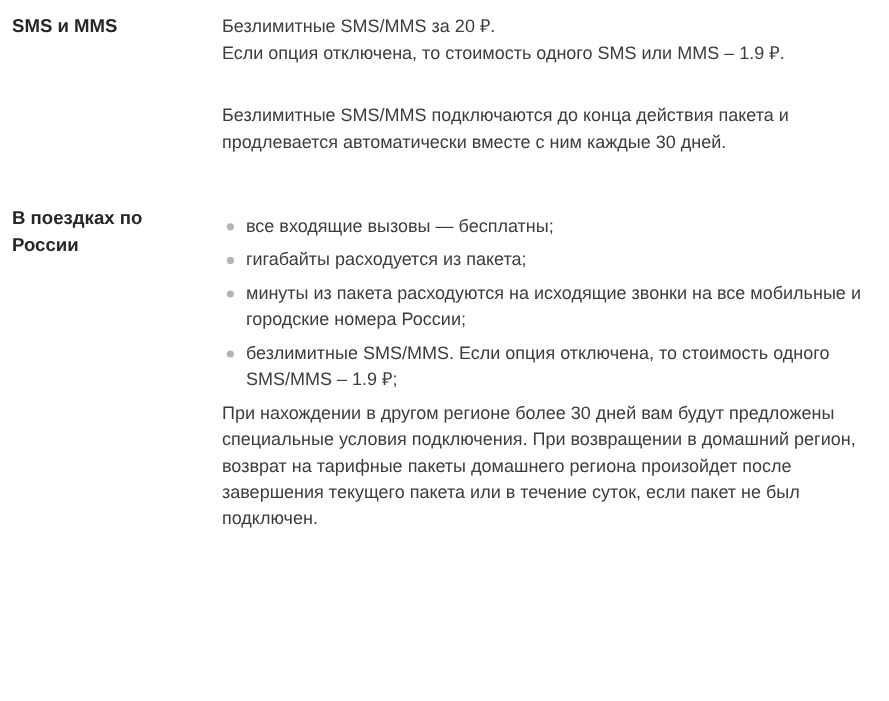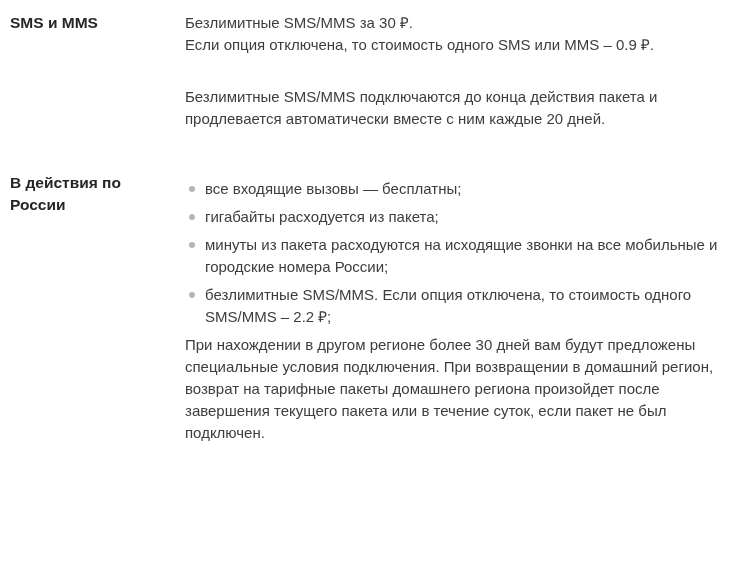--- a/index.html
+++ b/index.html
@@ -78,35 +78,35 @@
 </style>
 </head>
 <body>
 
 <div class="page">
 
   <div class="section section-first">
     <div class="section-label">SMS и MMS</div>
     <div class="section-content">
       <div class="para para-gap">
-        <span class="line">Безлимитные SMS/MMS за 30 ₽.</span>
-        <span class="line">Если опция отключена, то стоимость одного SMS или MMS – 0.9 ₽.</span>
+        <span class="line">Безлимитные SMS/MMS за 20 ₽.</span>
+        <span class="line">Если опция отключена, то стоимость одного SMS или MMS – 1.9 ₽.</span>
       </div>
       <div class="para">
-        <span class="line">Безлимитные SMS/MMS подключаются до конца действия пакета и продлевается автоматически вместе с ним каждые 20 дней.</span>
+        <span class="line">Безлимитные SMS/MMS подключаются до конца действия пакета и продлевается автоматически вместе с ним каждые 30 дней.</span>
       </div>
     </div>
   </div>
 
   <div class="section">
-    <div class="section-label">В действия по России</div>
+    <div class="section-label">В поездках по России</div>
     <div class="section-content">
       <ul class="bullet-list">
         <li class="bullet-item">все входящие вызовы — бесплатны;</li>
         <li class="bullet-item">гигабайты расходуется из пакета;</li>
         <li class="bullet-item">минуты из пакета расходуются на исходящие звонки на все мобильные и городские номера России;</li>
-        <li class="bullet-item">безлимитные SMS/MMS. Если опция отключена, то стоимость одного SMS/MMS – 2.2 ₽;</li>
+        <li class="bullet-item">безлимитные SMS/MMS. Если опция отключена, то стоимость одного SMS/MMS – 1.9 ₽;</li>
       </ul>
       <div class="para outro">При нахождении в другом регионе более 30 дней вам будут предложены специальные условия подключения. При возвращении в домашний регион, возврат на тарифные пакеты домашнего региона произойдет после завершения текущего пакета или в течение суток, если пакет не был подключен.</div>
     </div>
   </div>
 
 </div>
 
 </body></html>

